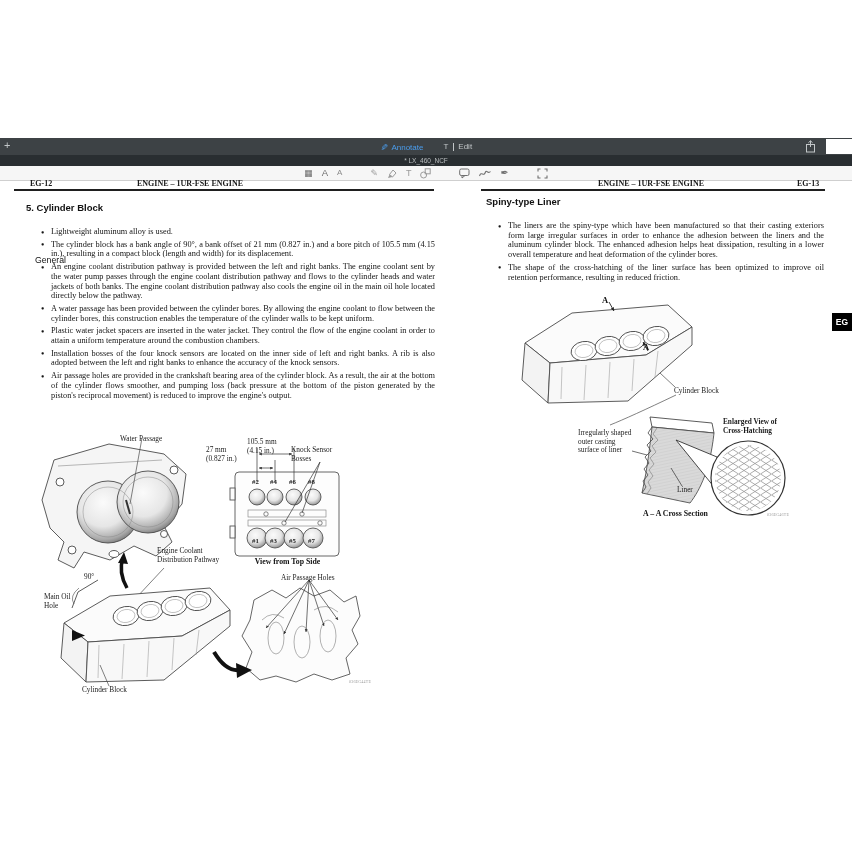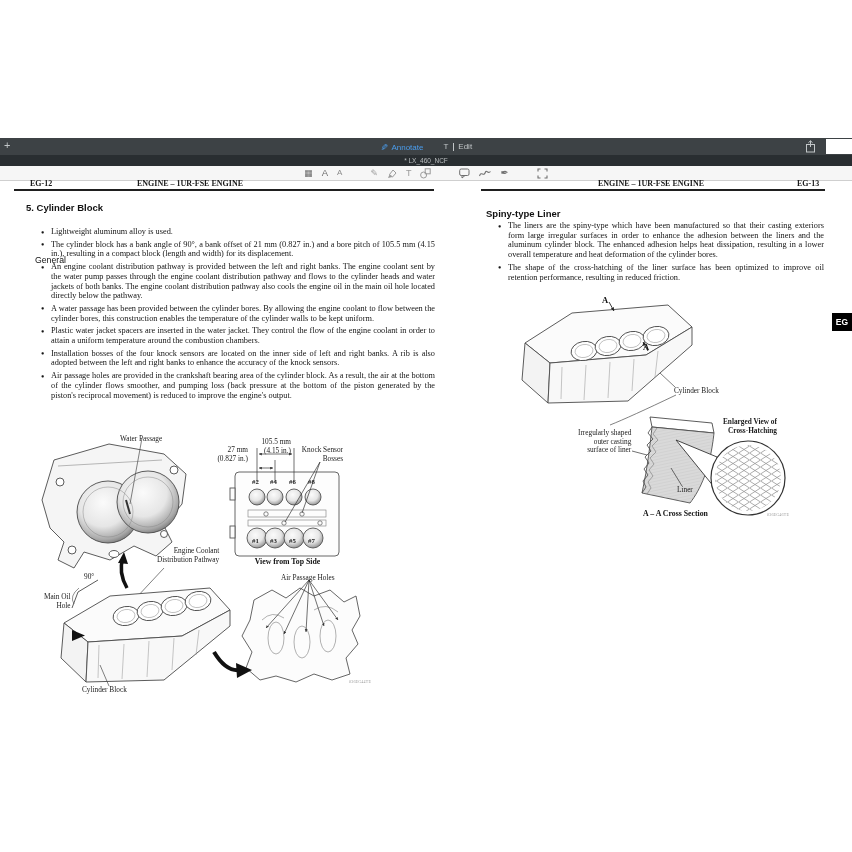--- a/index.html
+++ b/index.html
@@ -1,19 +1,19 @@
 <!DOCTYPE html>
 <html><head>
 <meta charset="utf-8">
 <style>
   html,body{margin:0;padding:0;}
   body{width:852px;height:852px;background:#ffffff;position:relative;overflow:hidden;
        font-family:"Liberation Serif", serif;-webkit-font-smoothing:antialiased;}
   #screen{position:absolute;inset:0;}
-  .abs{position:absolute;text-align:right;}
+  .abs{position:absolute;}
 
   
   #bar1{position:absolute;left:0;top:138px;width:852px;height:17px;background:#3d4245;
         display:flex;align-items:center;font-family:"Liberation Sans",sans-serif;}
   #plus{position:absolute;left:4px;top:1px;color:#c2c6c8;font-size:11px;}
   #bar1-center{position:absolute;left:0;right:0;top:0;height:17px;display:flex;align-items:center;
         justify-content:center;gap:20px;}
   .tool-group{display:flex;align-items:flex-end;gap:4px;font-size:8px;}
   #annotate-group{color:#4a9ded;}
   #edit-group{color:#c2c6c8;}
@@ -287,21 +287,21 @@
     <span style="display:block">Hole</span>
   </div>
   <div class="abs flabel" style="left:281px;top:574px">Air Passage Holes</div>
   <div class="abs flabel" style="left:82px;top:686px">Cylinder Block</div>
   <div class="abs figcode" style="left:349px;top:679px">036EG44TE</div>
 
   <div class="abs hdr" style="left:556px;top:179px;width:190px;text-align:center">ENGINE – 1UR-FSE ENGINE</div>
   <div class="abs hdr" style="left:797px;top:179px">EG-13</div>
   <div class="abs rule" style="left:481px;top:189px;width:344px"></div>
 
-  <div class="abs sec-title" style="left:486px;top:208px">Spiny-type Liner</div>
+  <div class="abs sec-title" style="left:486px;top:196px">Spiny-type Liner</div>
   <div class="abs bullets" style="left:497px;top:221px;width:327px">
     <div class="b">The liners are the spiny-type which have been manufactured so that their casting exteriors form large irregular surfaces in order to enhance the adhesion between the liners and the aluminum cylinder block. The enhanced adhesion helps heat dissipation, resulting in a lower overall temperature and heat deformation of the cylinder bores.</div>
     <div class="b">The shape of the cross-hatching of the liner surface has been optimized to improve oil retention performance, resulting in reduced friction.</div>
   </div>
 
   <div id="eg-tab">EG</div>
 
   <svg class="figure" style="left:480px;top:285px" width="372" height="245" viewBox="0 0 372 245">
     <defs>
       <marker id="ae2" markerWidth="6" markerHeight="6" refX="4" refY="2" orient="auto">

